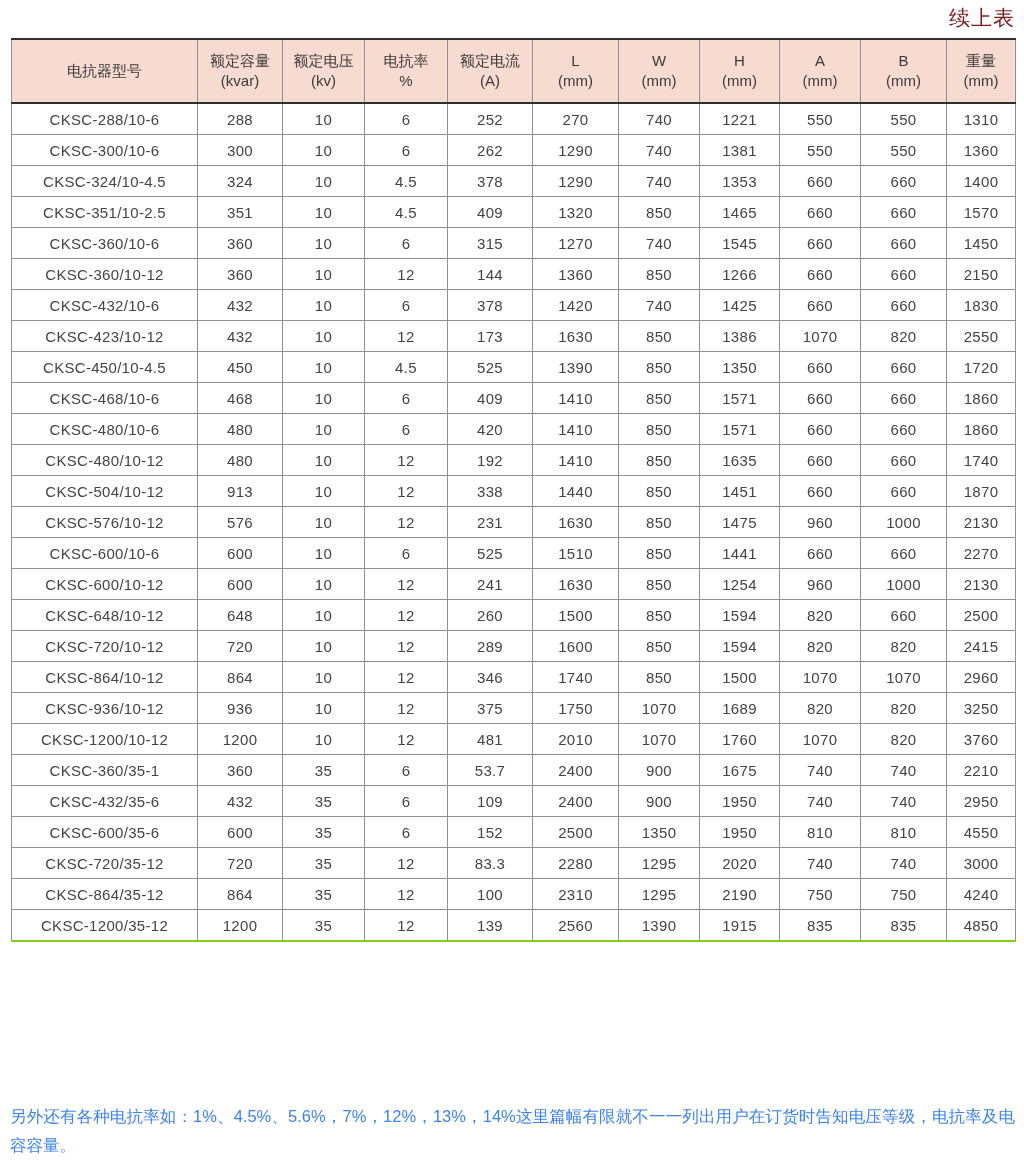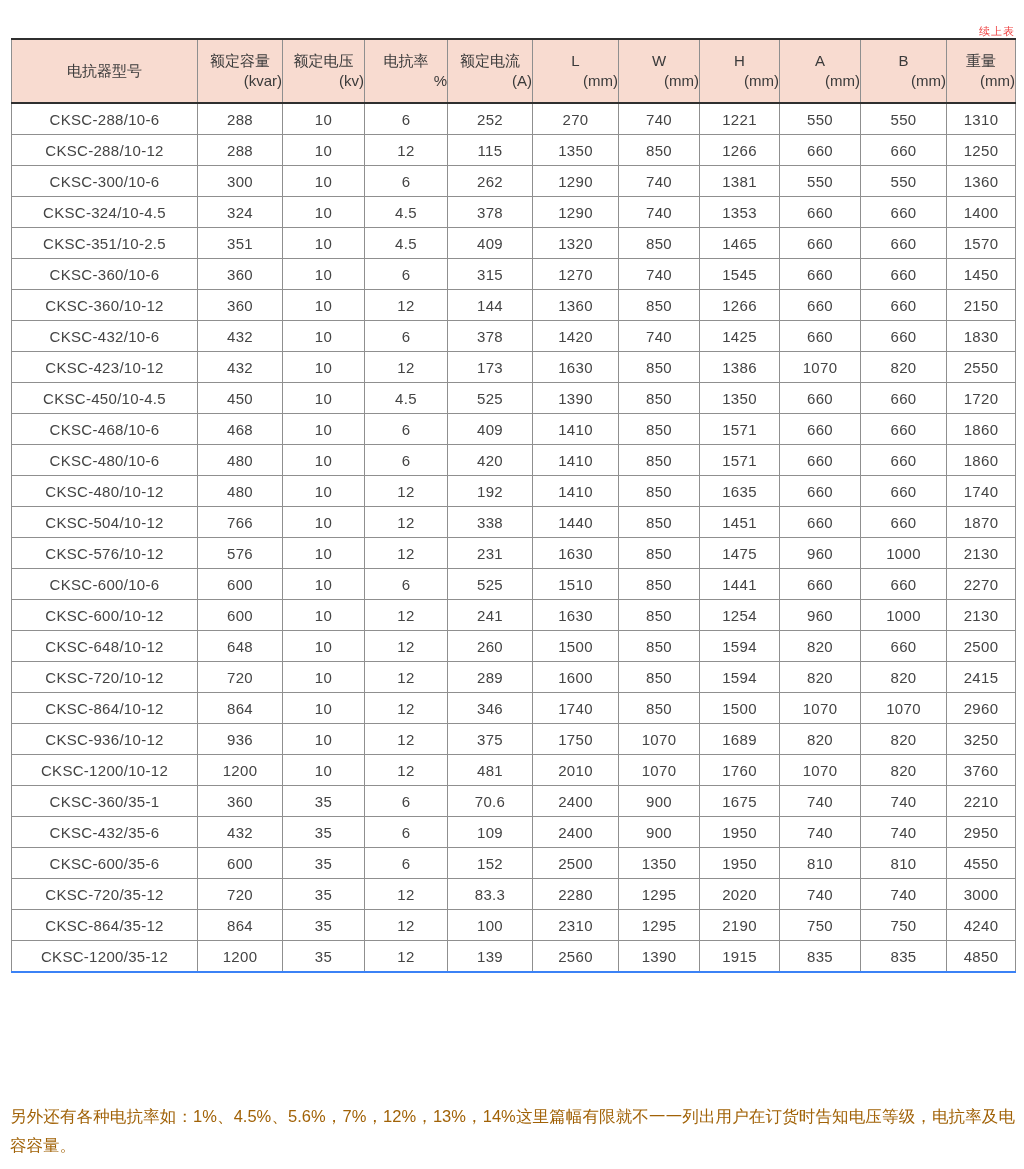--- a/index.html
+++ b/index.html
@@ -11,25 +11,25 @@
   }
   .page {
     position: relative;
     width: 1024px;
     height: 1169px;
     background: #ffffff;
     overflow: hidden;
   }
   .cont-label {
     position: absolute;
-    top: 24px;
+    top: 4px;
     right: 9px;
-    font-size: 11px;
+    font-size: 21px;
     letter-spacing: 1px;
-    color: #ef4444;
+    color: #7f1d1d;
   }
   table.spec {
     position: absolute;
     left: 11px;
     top: 38px;
     width: 1004px;
     border-collapse: collapse;
     table-layout: fixed;
     font-size: 15px;
   }
@@ -44,37 +44,37 @@
   table.spec thead th {
     height: 62px;
     background: #f8dbd0;
     font-weight: normal;
     font-size: 15px;
     line-height: 20px;
     border-top: 2px solid #2f2f2f;
     border-bottom: 2px solid #2f2f2f;
     color: #3a3a3a;
   }
-  table.spec thead th .sub { display: block; text-align: right; }
+  table.spec thead th .sub { display: block; }
   table.spec tbody td {
     height: 30px;
     color: #444444;
     letter-spacing: 0.3px;
   }
   table.spec tbody tr:last-child td {
-    border-bottom: 2px solid #3b82f6;
+    border-bottom: 2px solid #84cc16;
   }
   .footer-note {
     position: absolute;
     left: 10px;
     top: 1102px;
     width: 1005px;
     font-size: 16.5px;
     line-height: 29px;
-    color: #a16207;
+    color: #3b82f6;
     text-align: justify;
   }
 </style>
 </head>
 <body>
 
 <div class="page">
 
   <div class="cont-label">续上表</div>
 
@@ -115,33 +115,20 @@
           <td>6</td>
           <td>252</td>
           <td>270</td>
           <td>740</td>
           <td>1221</td>
           <td>550</td>
           <td>550</td>
           <td>1310</td>
         </tr>
         <tr>
-          <td>CKSC-288/10-12</td>
-          <td>288</td>
-          <td>10</td>
-          <td>12</td>
-          <td>115</td>
-          <td>1350</td>
-          <td>850</td>
-          <td>1266</td>
-          <td>660</td>
-          <td>660</td>
-          <td>1250</td>
-        </tr>
-        <tr>
           <td>CKSC-300/10-6</td>
           <td>300</td>
           <td>10</td>
           <td>6</td>
           <td>262</td>
           <td>1290</td>
           <td>740</td>
           <td>1381</td>
           <td>550</td>
           <td>550</td>
@@ -272,21 +259,21 @@
           <td>192</td>
           <td>1410</td>
           <td>850</td>
           <td>1635</td>
           <td>660</td>
           <td>660</td>
           <td>1740</td>
         </tr>
         <tr>
           <td>CKSC-504/10-12</td>
-          <td>766</td>
+          <td>913</td>
           <td>10</td>
           <td>12</td>
           <td>338</td>
           <td>1440</td>
           <td>850</td>
           <td>1451</td>
           <td>660</td>
           <td>660</td>
           <td>1870</td>
         </tr>
@@ -392,21 +379,21 @@
           <td>1760</td>
           <td>1070</td>
           <td>820</td>
           <td>3760</td>
         </tr>
         <tr>
           <td>CKSC-360/35-1</td>
           <td>360</td>
           <td>35</td>
           <td>6</td>
-          <td>70.6</td>
+          <td>53.7</td>
           <td>2400</td>
           <td>900</td>
           <td>1675</td>
           <td>740</td>
           <td>740</td>
           <td>2210</td>
         </tr>
         <tr>
           <td>CKSC-432/35-6</td>
           <td>432</td>

